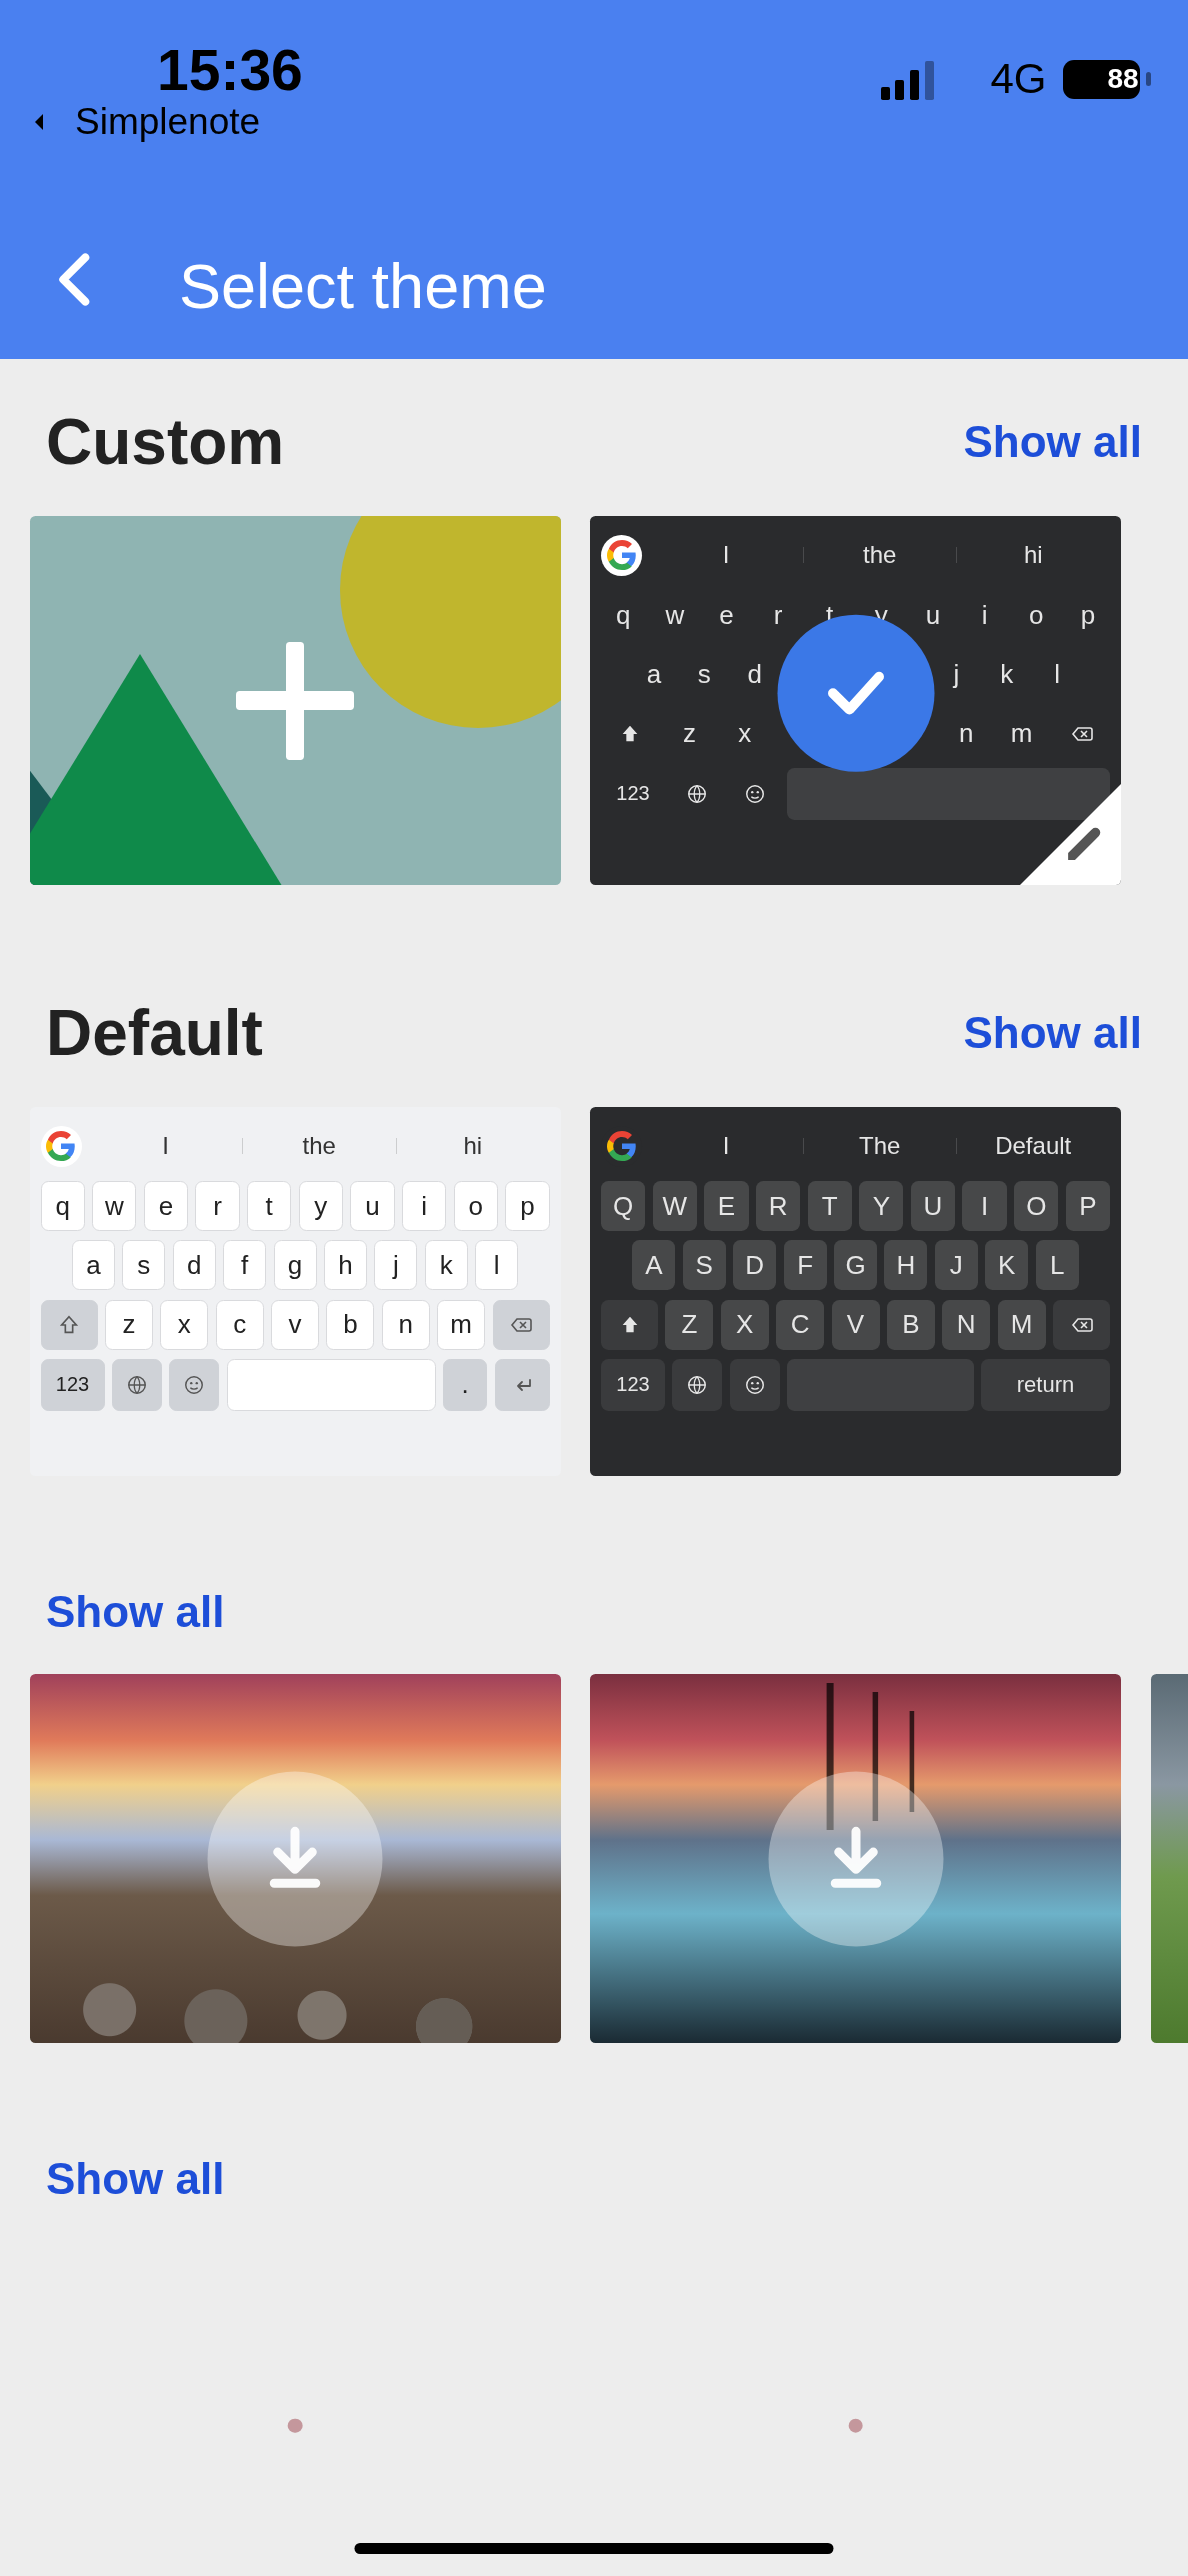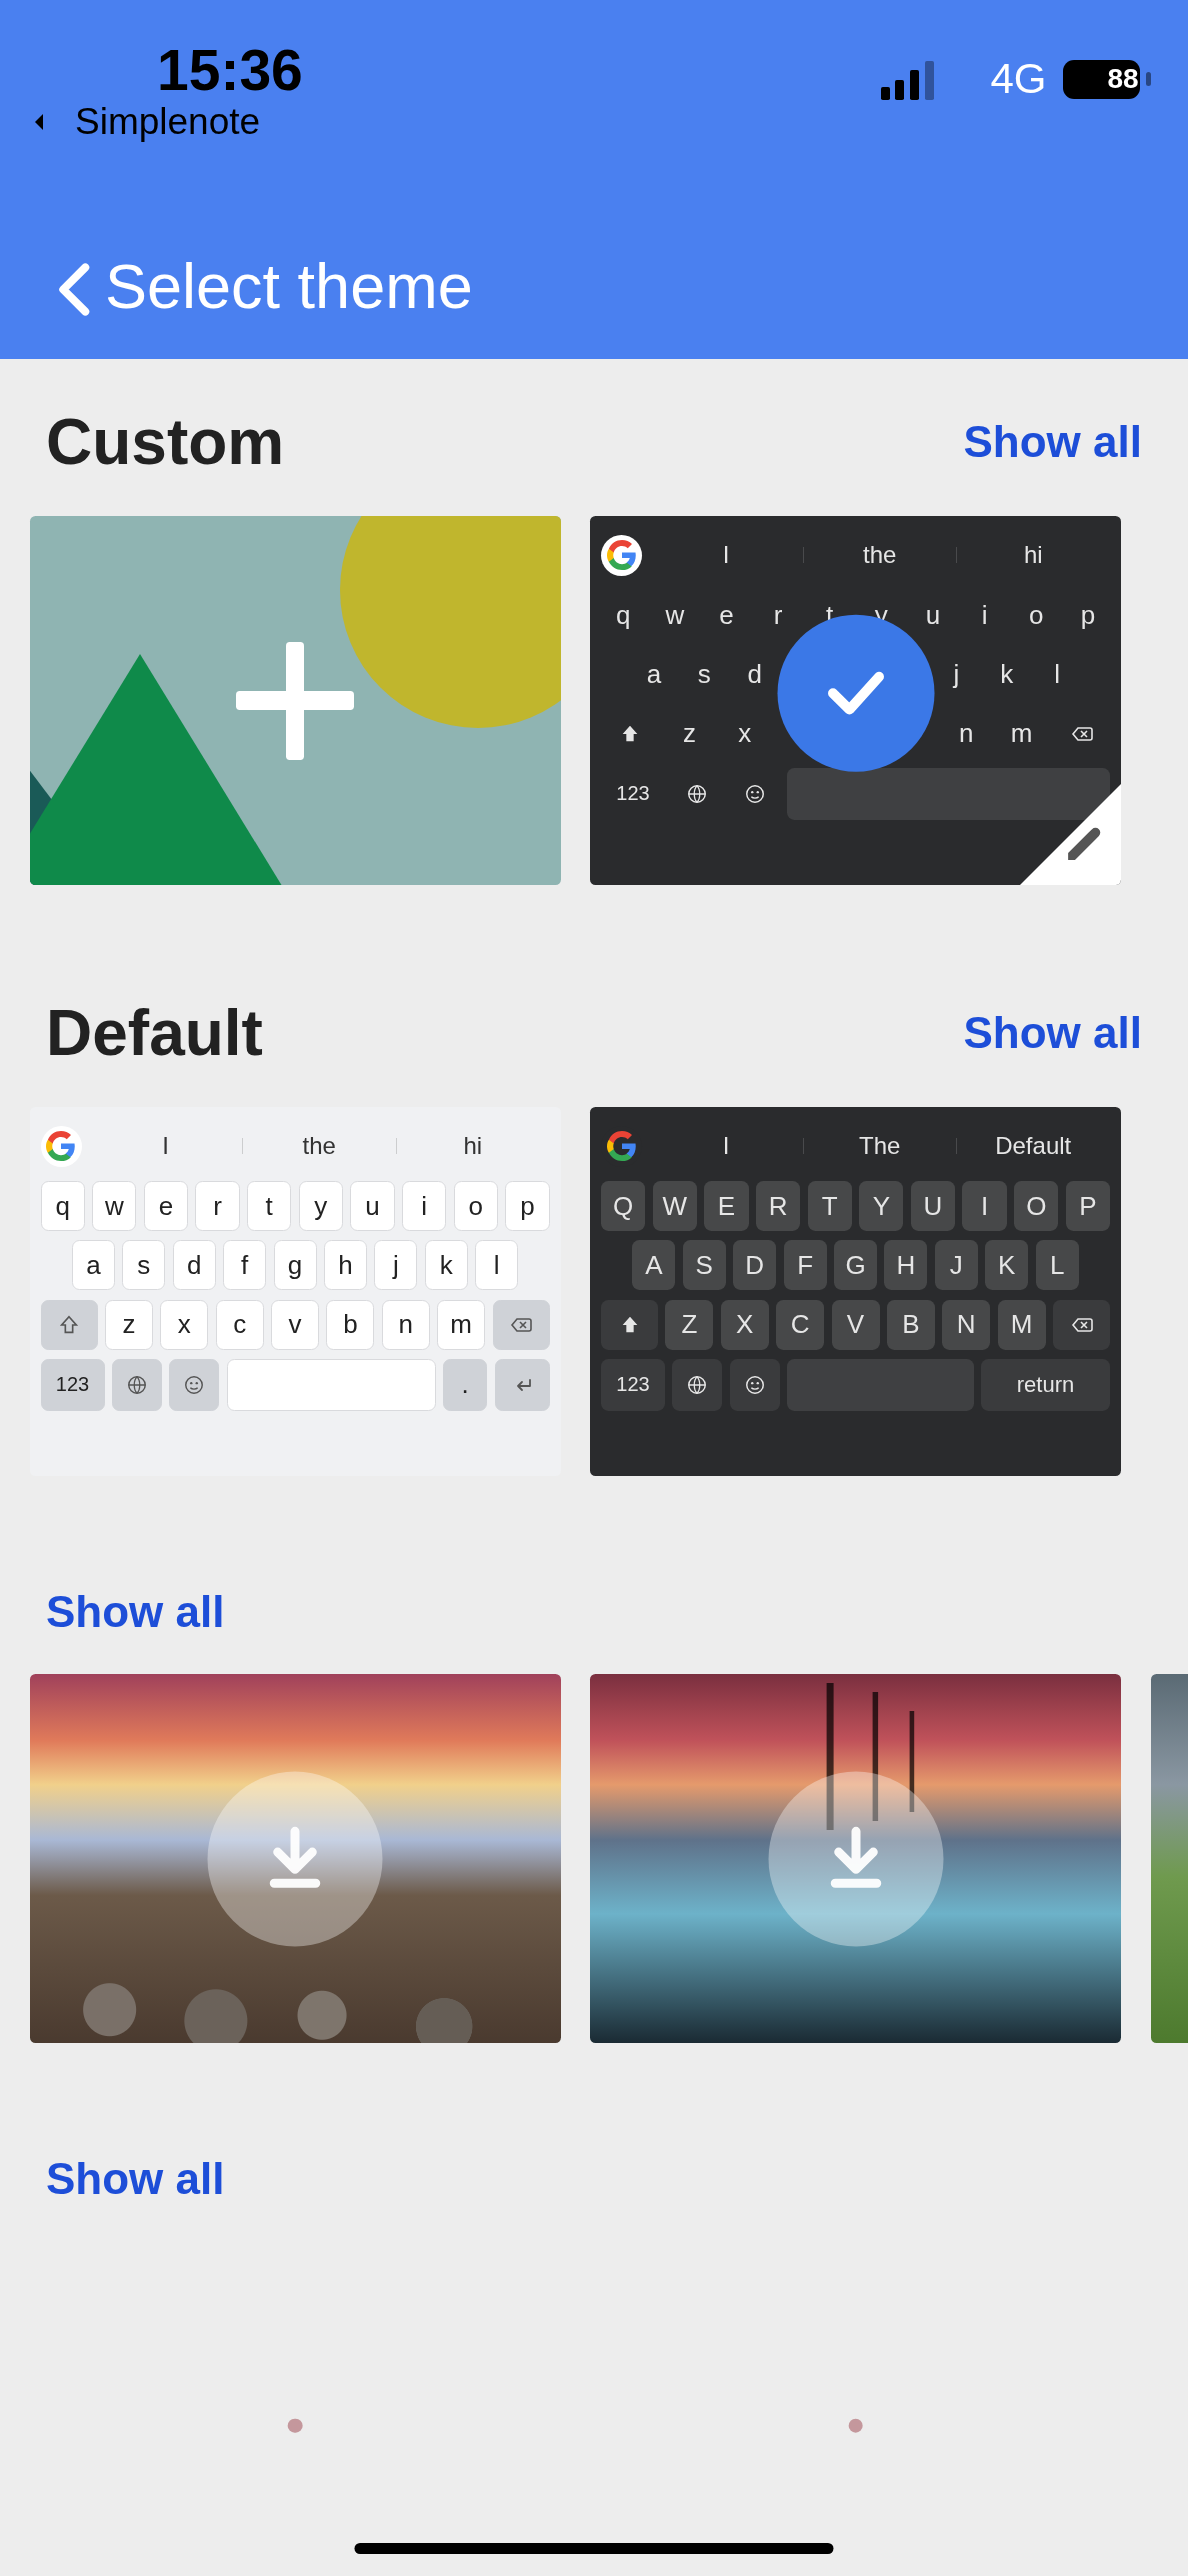--- a/index.html
+++ b/index.html
@@ -9,26 +9,26 @@
   
   .header { background:#4a80f0; height:359px; position:relative; color:#fff; }
   .status-time { position:absolute; top:37px; left:157px; font-size:57px; font-weight:600; color:#000; }
   .breadcrumb { position:absolute; top:101px; left:28px; display:flex; align-items:center; gap:23px; color:#000; font-size:37px; font-weight:500;}
   .breadcrumb svg { width:24px; height:24px; }
   .status-right { position:absolute; top:55px; right:37px; display:flex; align-items:center; gap:16.6px; }
   .signal { display:flex; align-items:flex-end; gap:5.5px; height:41px; }
   .signal span { width:9.2px; background:#000; border-radius:1.8px; }
   .signal span:nth-child(1){height:13px;} .signal span:nth-child(2){height:20px;}
   .signal span:nth-child(3){height:29.5px;} .signal span:nth-child(4){height:39px; background:rgba(0,0,0,.35);}
-  .net-label { font-size:42px; font-weight:500; color:#ffffff;margin-left:40px; }
+  .net-label { font-size:42px; font-weight:500; color:#000000;margin-left:40px; }
   .battery { display:flex; align-items:center; gap:5.5px; }
   .batt-body { width:77px; height:39px; border-radius:11px; background:#000; color:#fff; display:flex; align-items:center; justify-content:center; font-size:28px; font-weight:700;padding-left:43px; }
   .batt-tip { width:5.5px; height:14.7px; border-radius:2.8px; background:rgba(0,0,0,.45); }
 
-  .nav-row { position:absolute; bottom:37px; left:46px; display:flex; align-items:flex-end; }
+  .nav-row { position:absolute; bottom:37px; left:46px; display:flex; align-items:flex-start; gap:74px; }
   .back-chevron svg { width:59px; height:59px; }
   .page-title { font-size:63px; font-weight:500; color:#fff; }
 
   
   .content { padding: 46px 0 0 0; }
   .section { margin-bottom: 111px; }
   .section-header { display:flex; justify-content:space-between; align-items:center; padding:0 46px 37px 46px; }
   .section-title { font-size:64px; font-weight:600; color:#222; }
   .show-all { font-size:44px; font-weight:700; color:#1d4ed8; }
 

